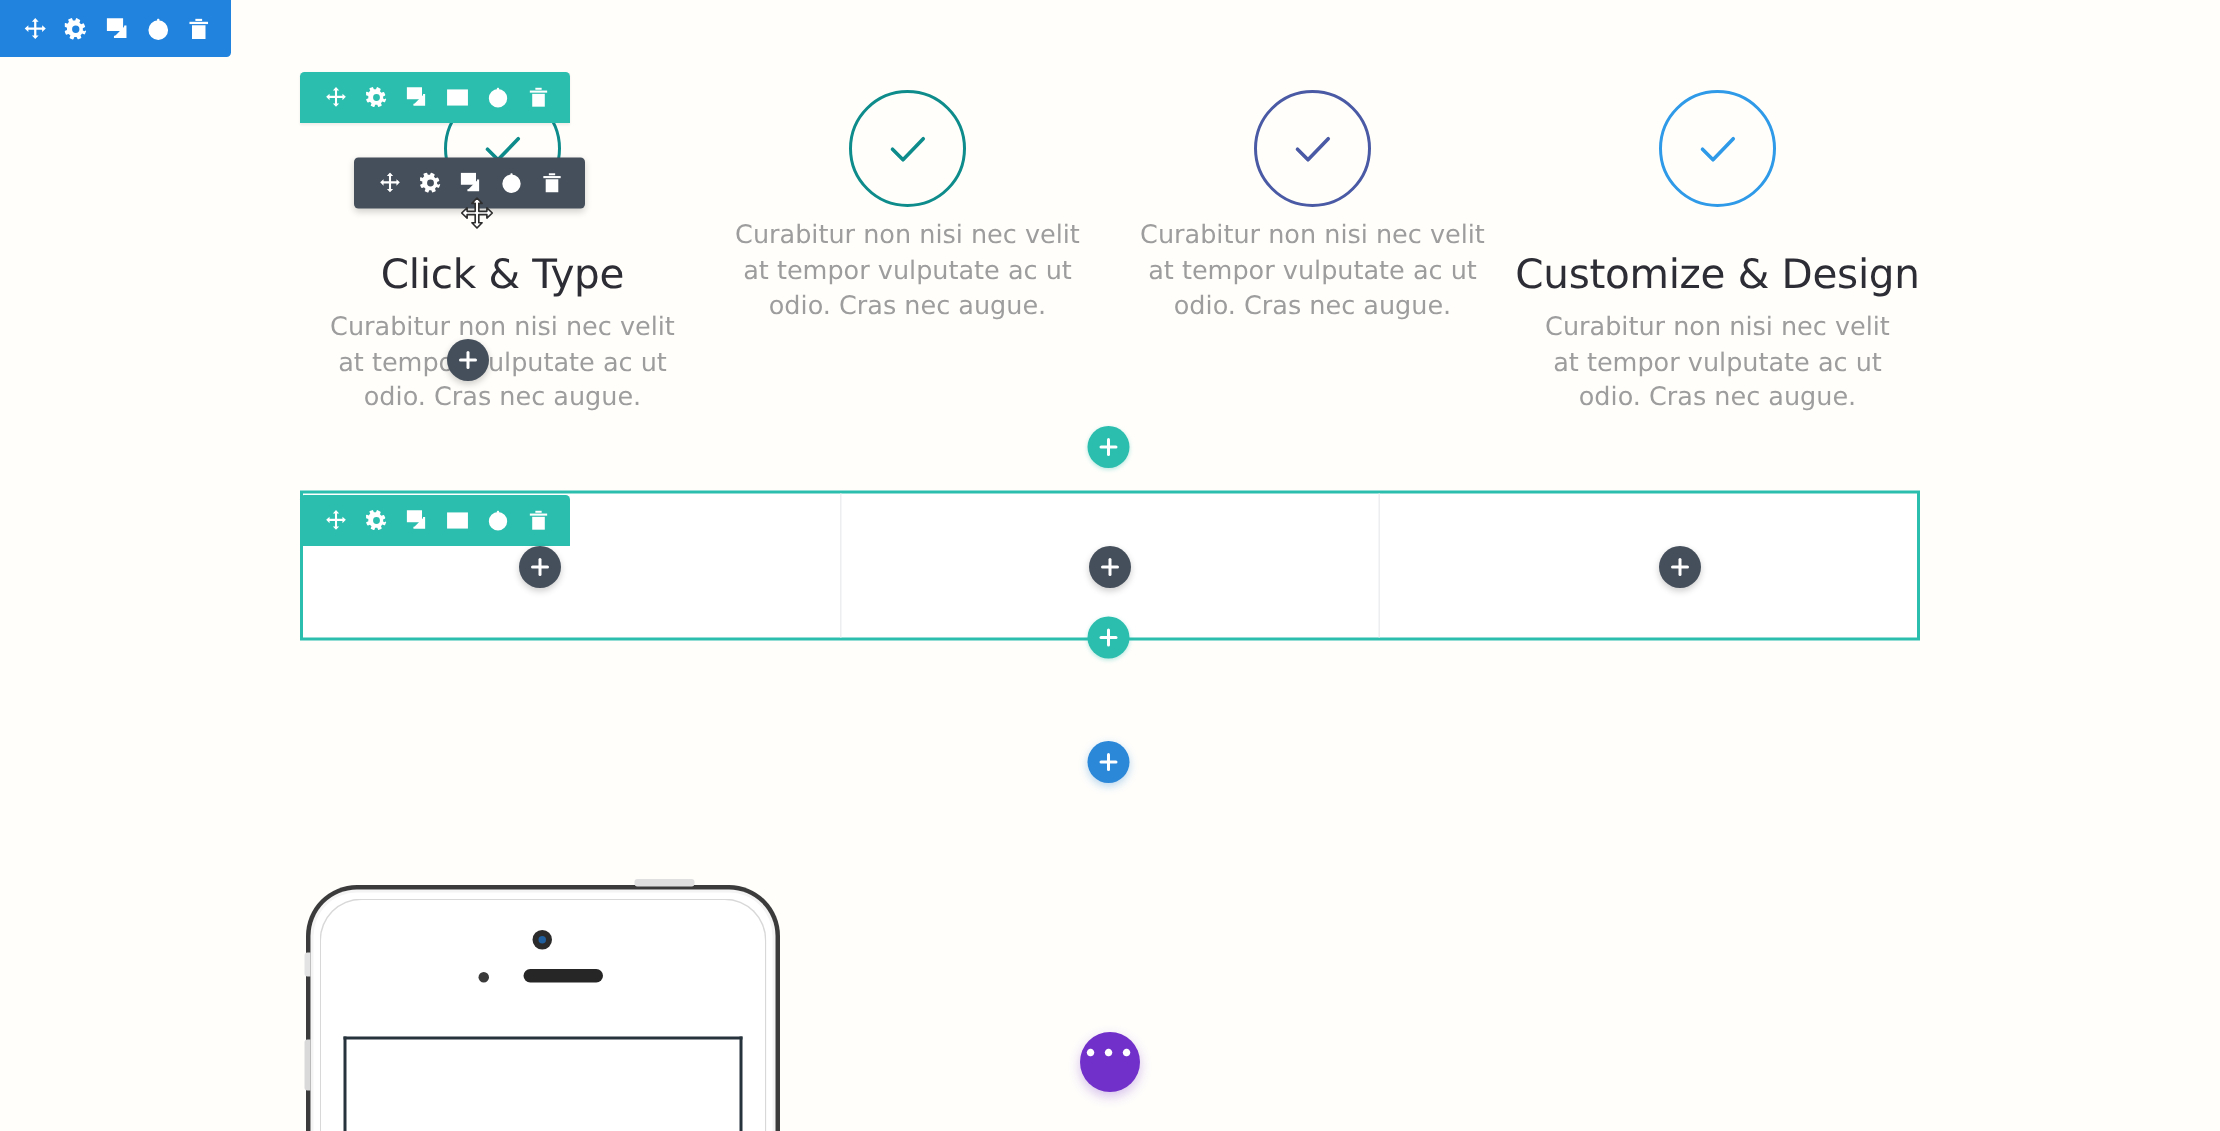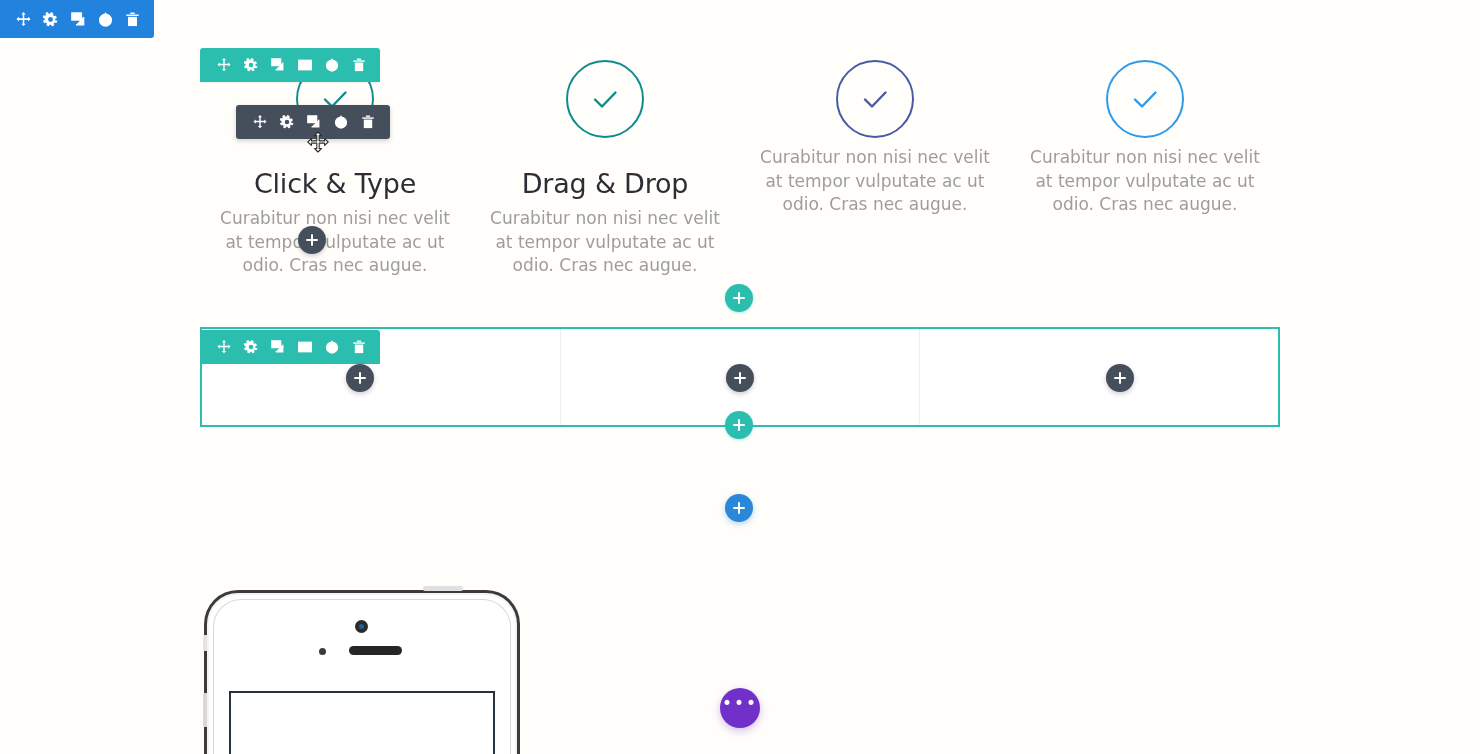--- a/index.html
+++ b/index.html
@@ -267,37 +267,37 @@
       </div>
       <div class="feature-title">Click &amp; Type</div>
       <div class="feature-body">Curabitur non nisi nec velit at tempor vulputate ac ut odio. Cras nec augue.</div>
     </div>
     <div class="feature-col">
       <div class="check-circle" style="border-color:#0e8c8c;">
         <svg width="40" height="40" viewBox="0 0 40 40">
             <path d="M10 20.5 17 27.5 30.5 13.5" fill="none" stroke="#0e8c8c" stroke-width="2.4" stroke-linecap="round" stroke-linejoin="round"></path>
           </svg>
       </div>
-      <div class="feature-title">Drag &amp; Drop</div>
       <div class="feature-body">Curabitur non nisi nec velit at tempor vulputate ac ut odio. Cras nec augue.</div>
     </div>
     <div class="feature-col">
       <div class="check-circle" style="border-color:#4a5aa4;">
         <svg width="40" height="40" viewBox="0 0 40 40">
             <path d="M10 20.5 17 27.5 30.5 13.5" fill="none" stroke="#4a5aa4" stroke-width="2.4" stroke-linecap="round" stroke-linejoin="round"></path>
           </svg>
       </div>
       <div class="feature-body">Curabitur non nisi nec velit at tempor vulputate ac ut odio. Cras nec augue.</div>
     </div>
     <div class="feature-col">
       <div class="check-circle" style="border-color:#2f9ae8;">
         <svg width="40" height="40" viewBox="0 0 40 40">
             <path d="M10 20.5 17 27.5 30.5 13.5" fill="none" stroke="#2f9ae8" stroke-width="2.4" stroke-linecap="round" stroke-linejoin="round"></path>
           </svg>
       </div>
+      <div class="feature-title">Customize &amp; Design</div>
       <div class="feature-body">Curabitur non nisi nec velit at tempor vulputate ac ut odio. Cras nec augue.</div>
     </div>
   </div>
 
   <div class="addbtn add-dark" style="left:298px; top:226px; width:28px; height:28px;">
     <span class="plus-h" style="width:12px;height:2.4px;"></span>
     <span class="plus-v" style="width:2.4px;height:12px;"></span>
   </div>
 
   <div class="addbtn add-teal" style="left:725px; top:284px; width:28px; height:28px;">

